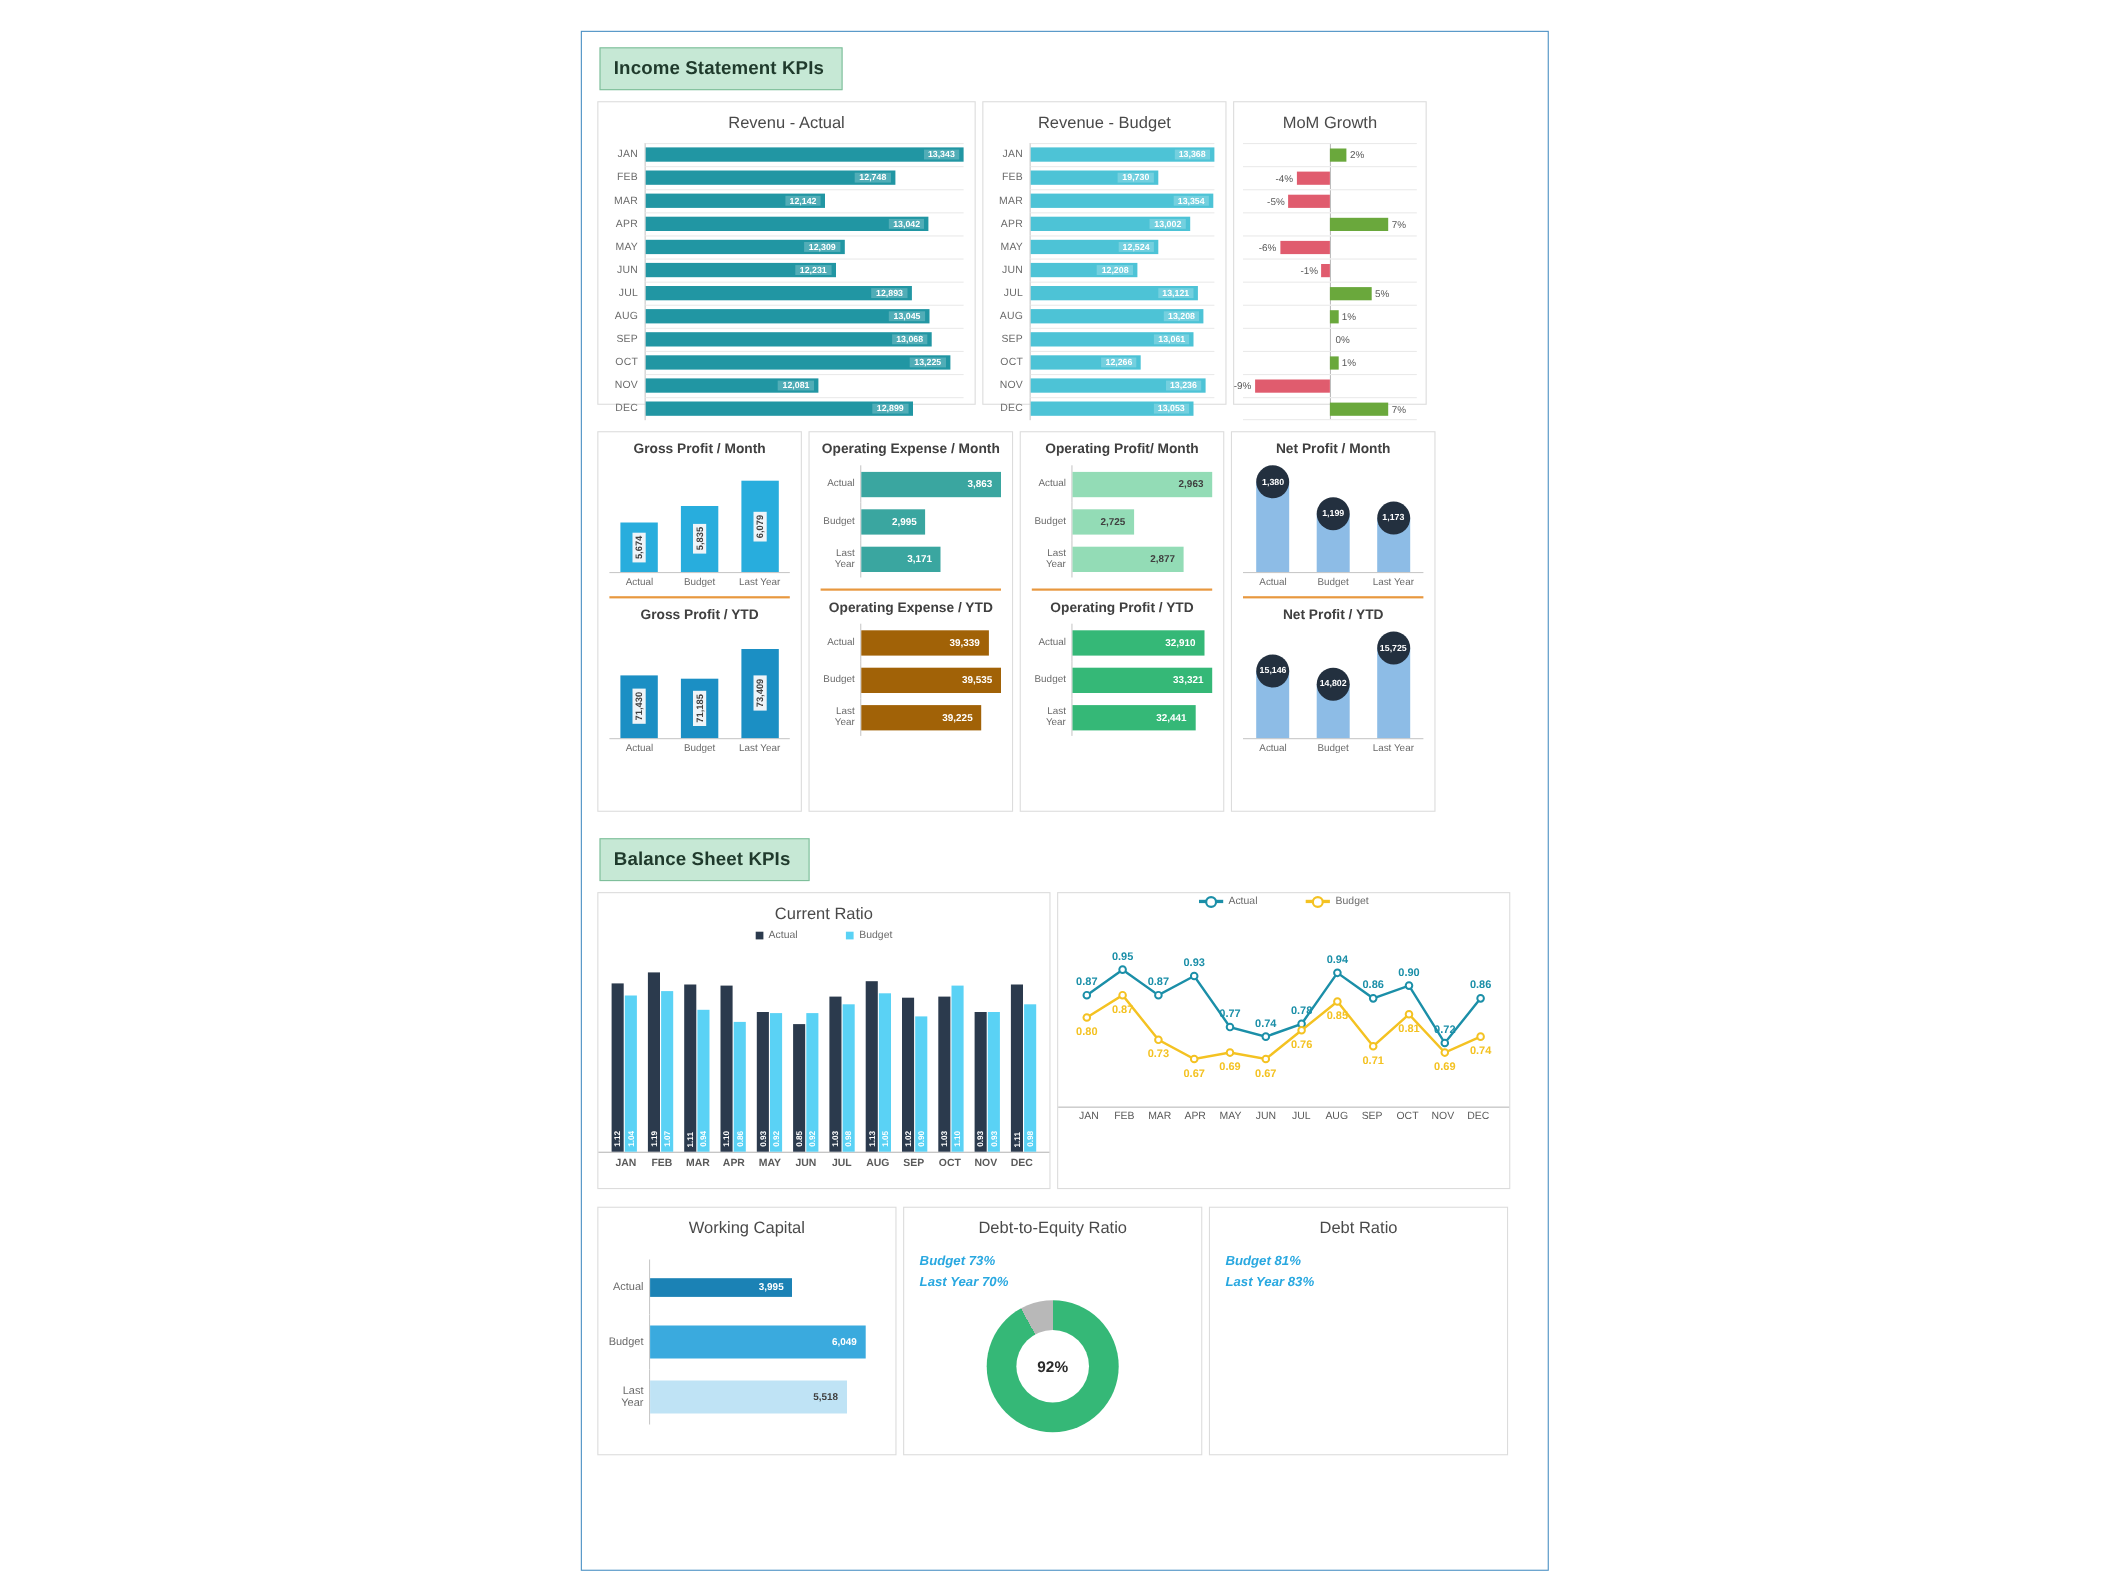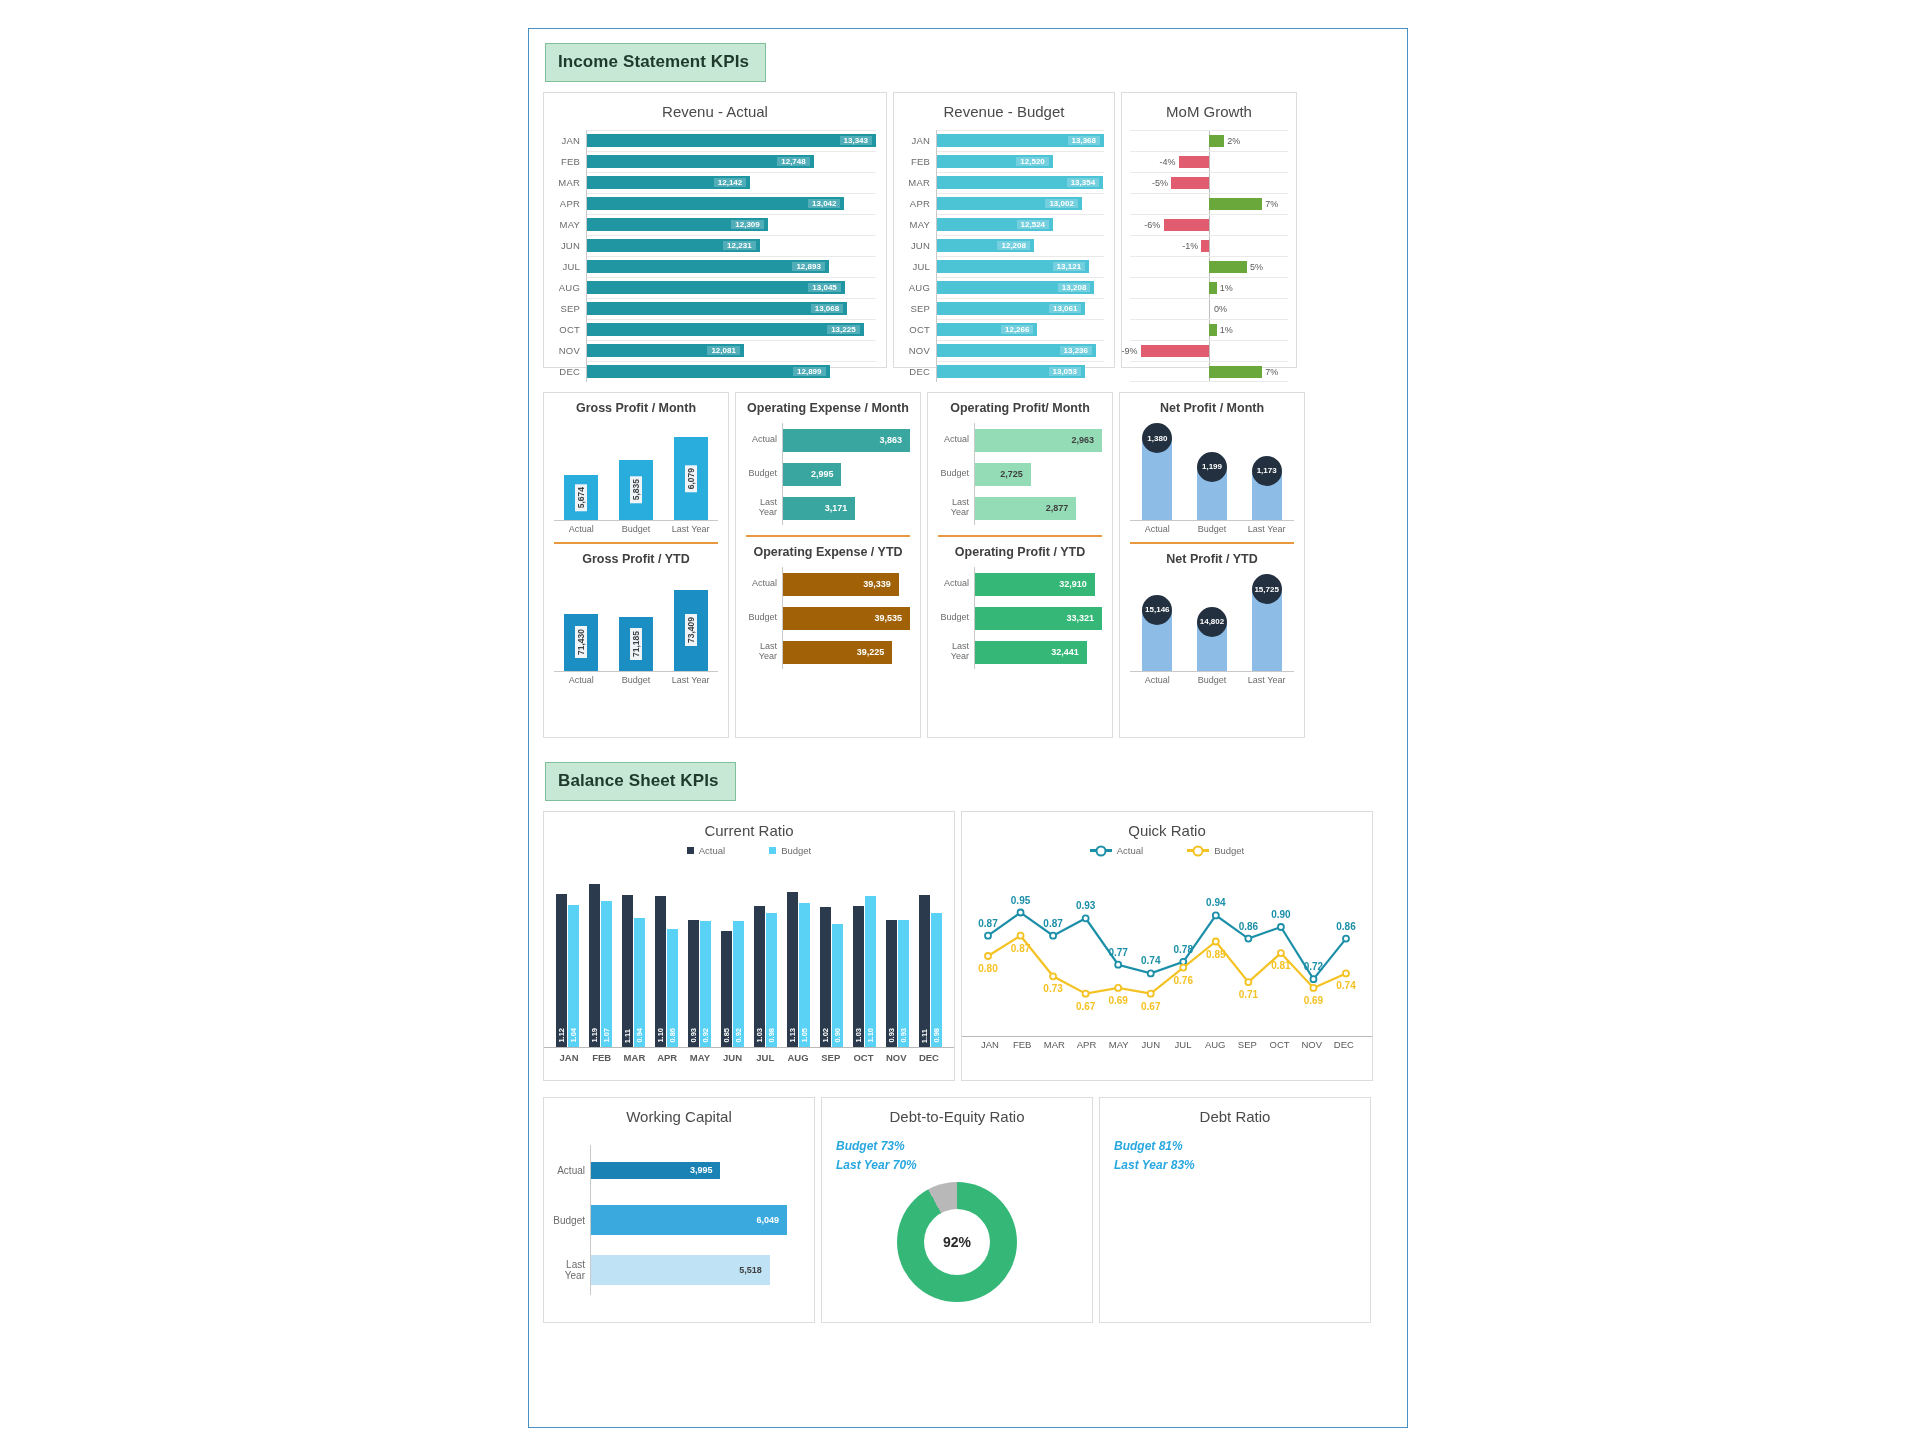--- a/index.html
+++ b/index.html
@@ -294,21 +294,21 @@
             <div class="hbar-track">
               <div class="hbar" style="width: 100%;">
                 <span class="val">13,368</span>
               </div>
             </div>
           </div>
           <div class="hbar-row">
             <div class="cat">FEB</div>
             <div class="hbar-track">
               <div class="hbar" style="width: 69.3397%;">
-                <span class="val">12,520</span>
+                <span class="val">19,730</span>
               </div>
             </div>
           </div>
           <div class="hbar-row">
             <div class="cat">MAR</div>
             <div class="hbar-track">
               <div class="hbar" style="width: 99.4938%;">
                 <span class="val">13,354</span>
               </div>
             </div>
@@ -811,21 +811,20 @@
           <span>JUL</span>
           <span>AUG</span>
           <span>SEP</span>
           <span>OCT</span>
           <span>NOV</span>
           <span>DEC</span>
         </div>
     </div>
 
     <div class="card" style="width:412px;height:270px;">
-      <div class="card-title">Quick Ratio</div>
       <div class="legend">
         <div class="legend-item">
           <span class="lg-line" style="background:#1b8fa8;color:#1b8fa8;"></span>
           <span>Actual</span>
         </div>
         <div class="legend-item">
           <span class="lg-line" style="background:#f4c222;color:#f4c222;"></span>
           <span>Budget</span>
         </div>
       </div>

